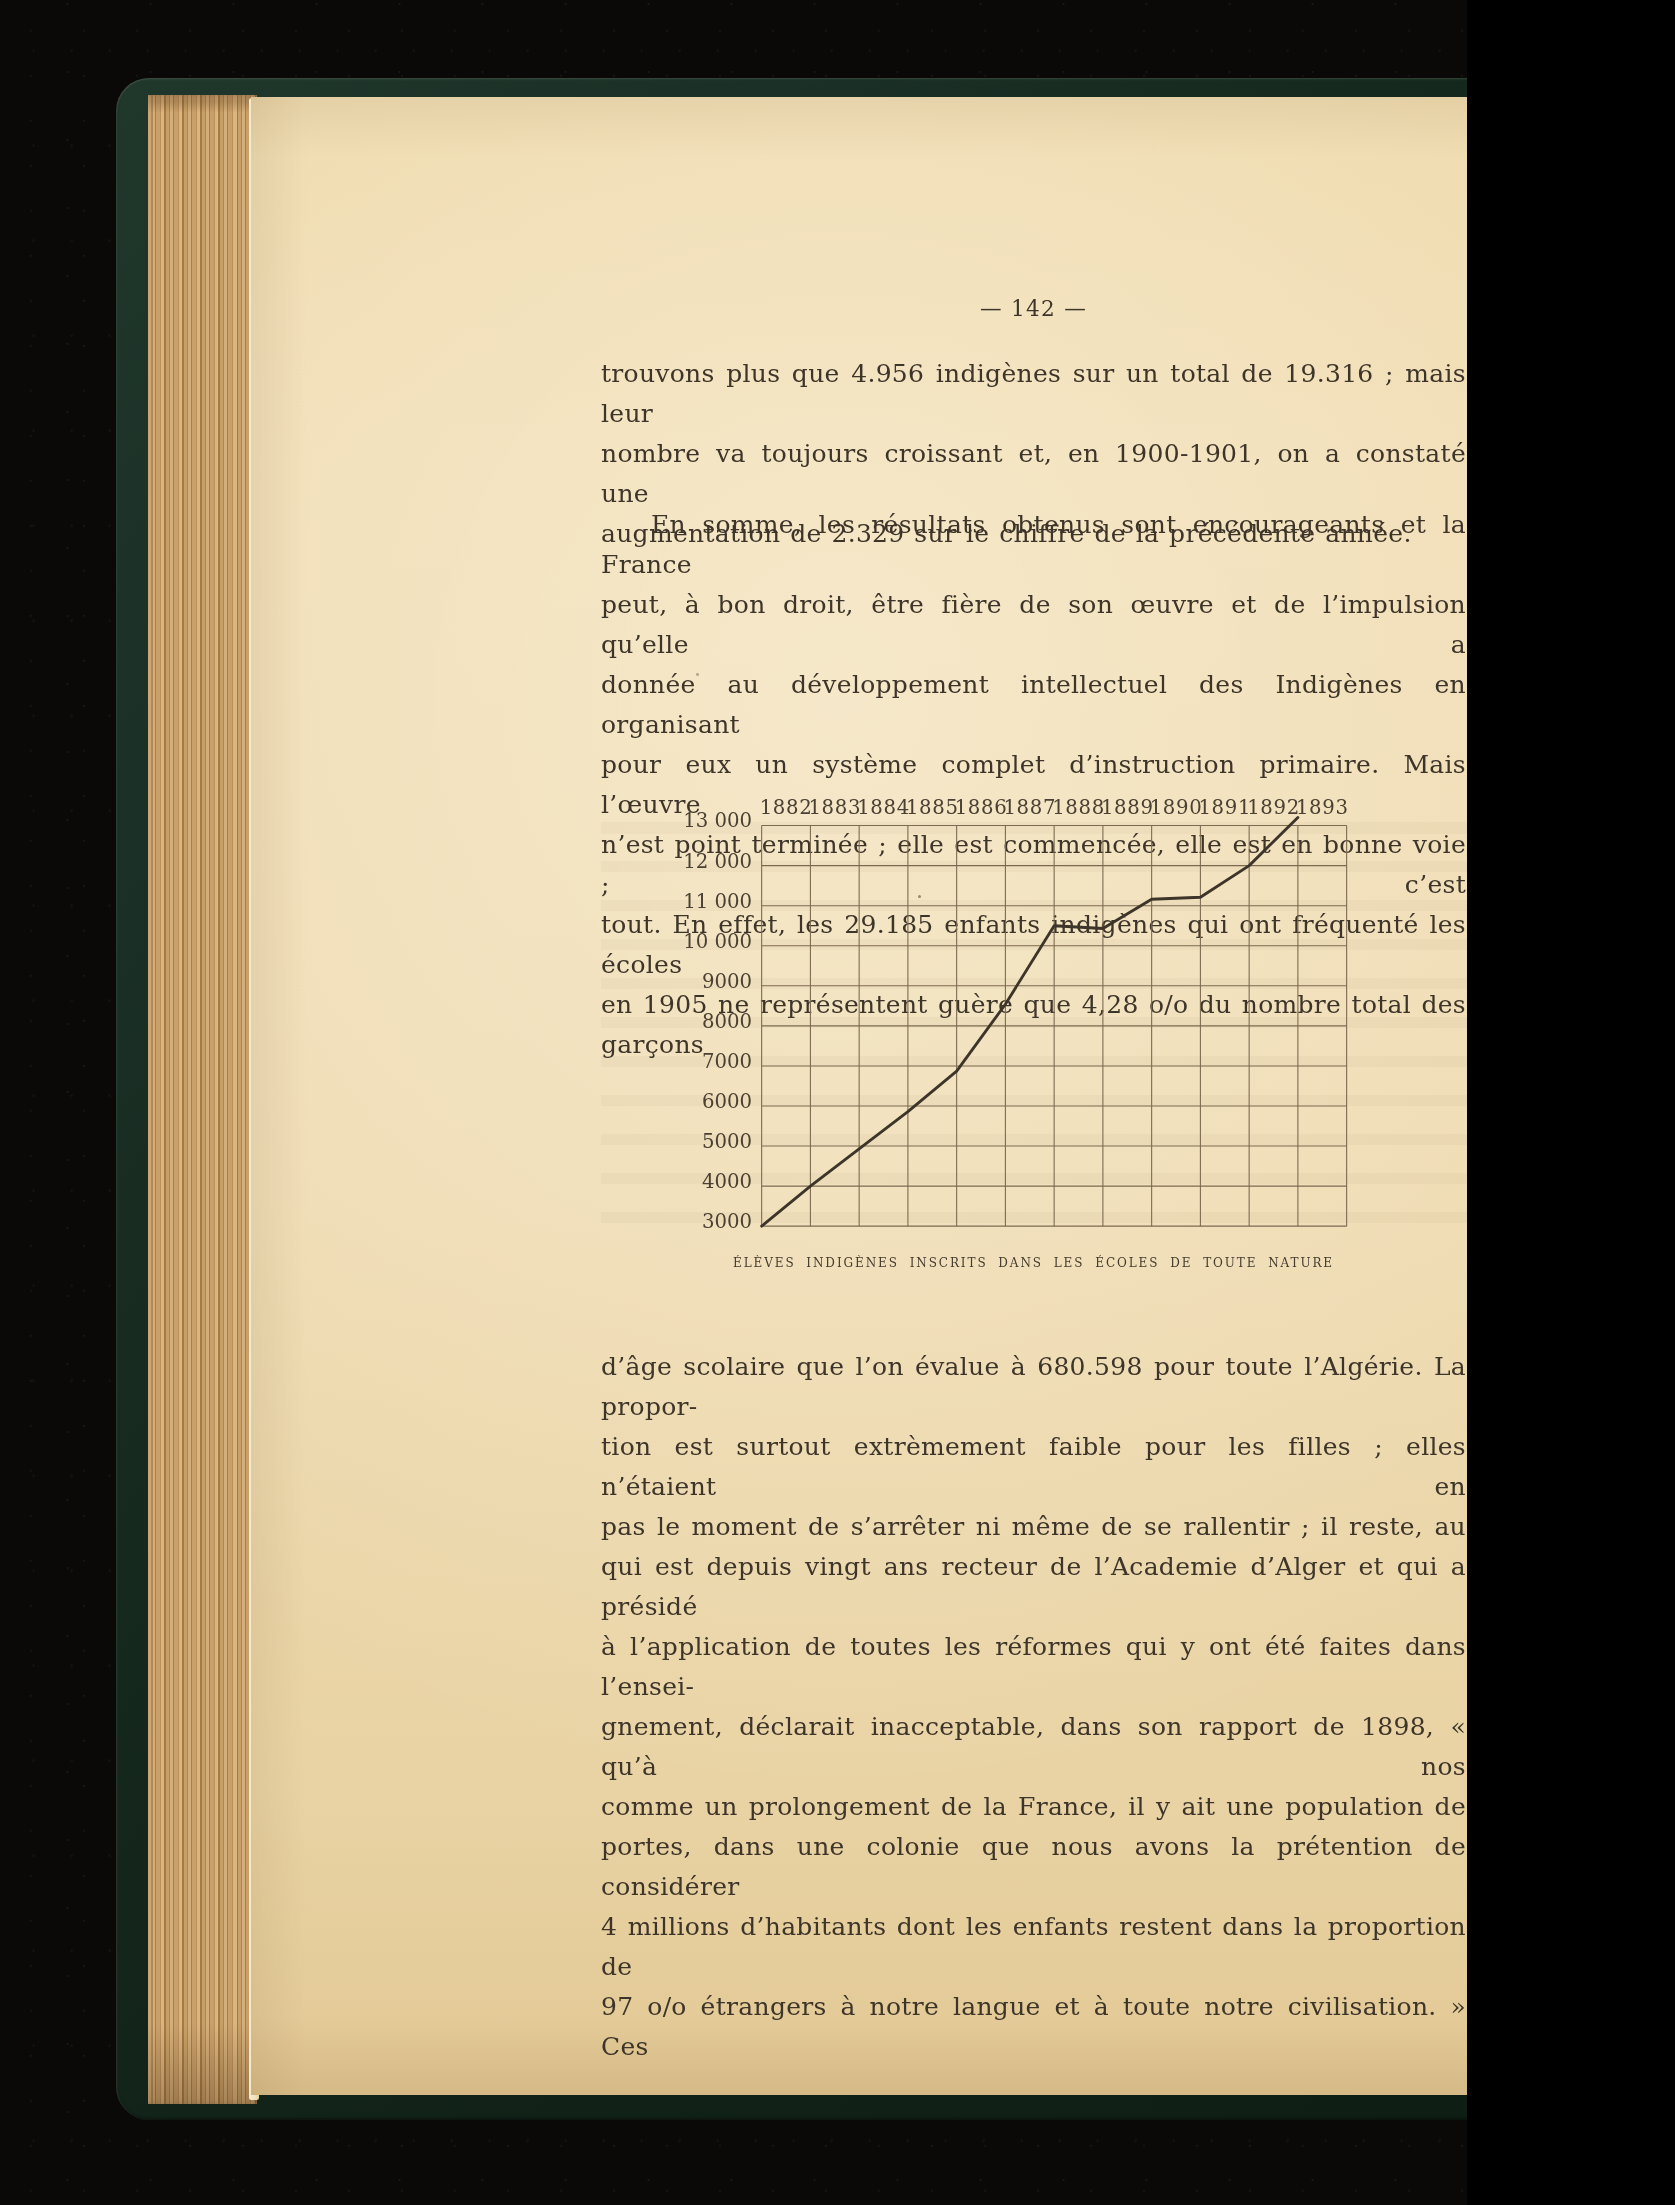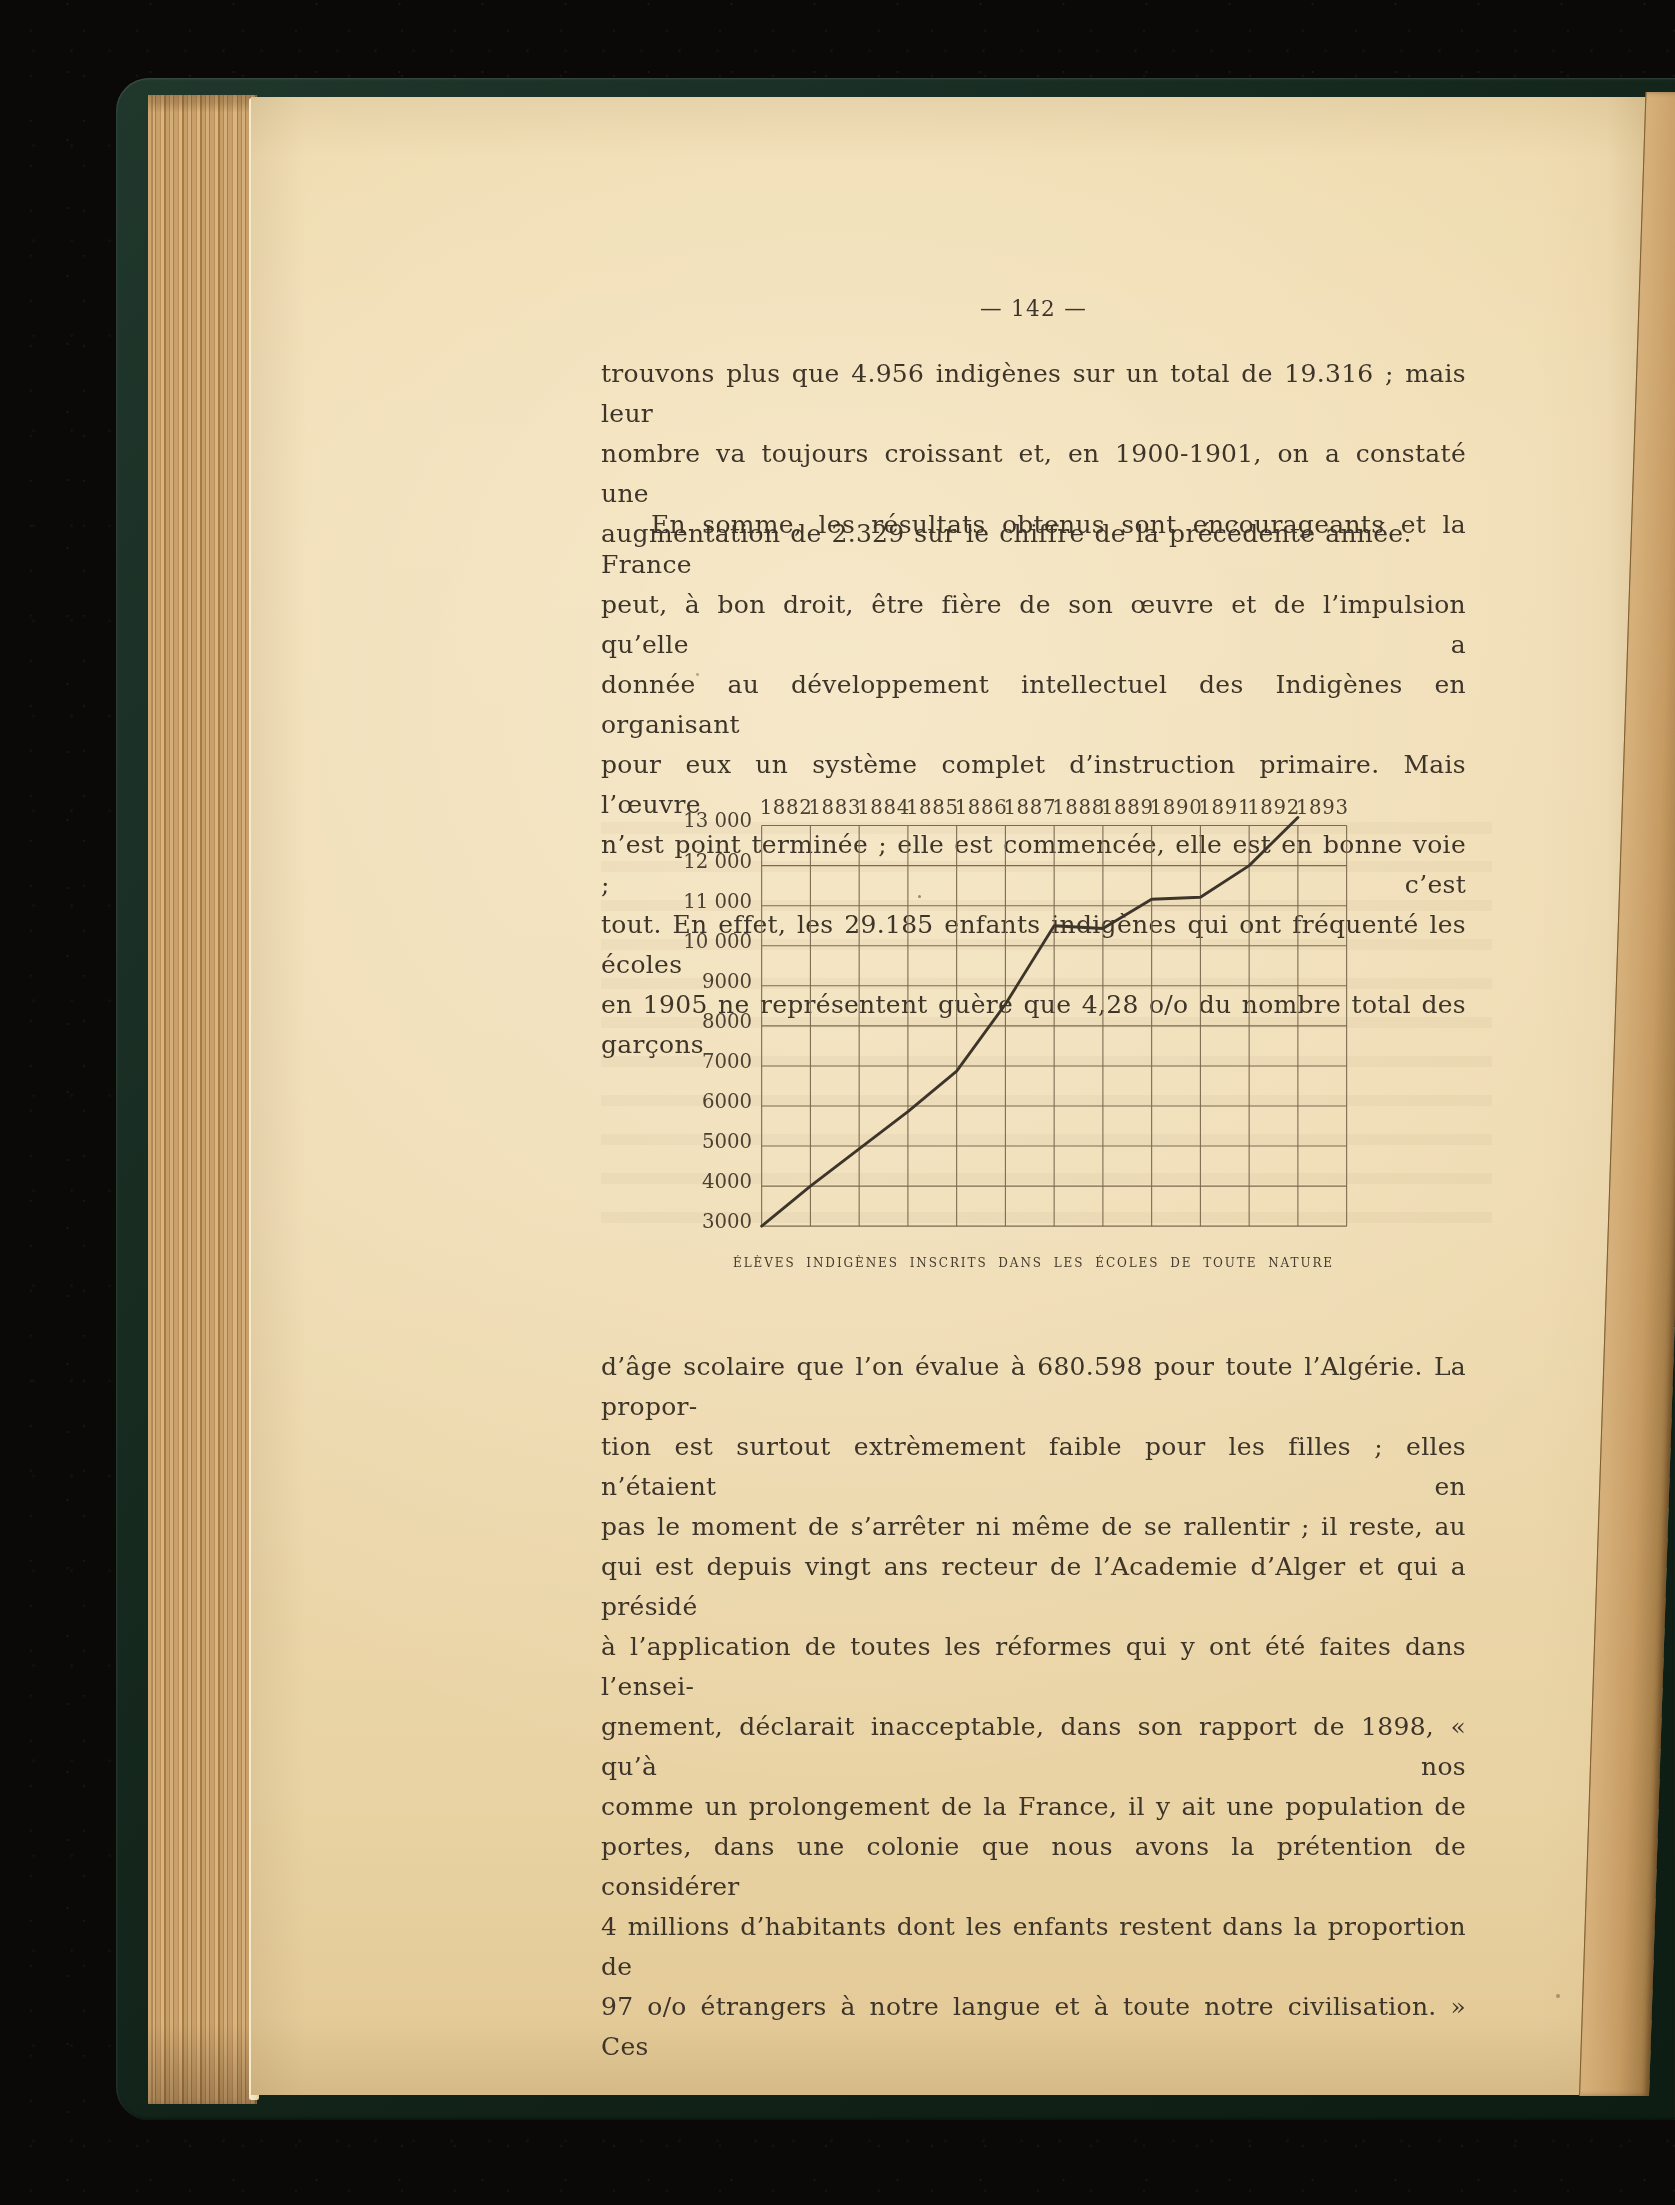--- a/index.html
+++ b/index.html
@@ -1,17 +1,17 @@
 <!DOCTYPE html>
 <html style="--backdrop: #0b0907; --cover-green: #1a2f25; --page-cream: #eedaae; --page-edge-tan: #c69c63; --ink: #3e352a; --grid-line: #7b6a50; --data-line: #3d342a;font-size:10.2px"><head>
 <meta charset="utf-8">
 <style>
   html,body{margin:0;padding:0;background:#000;}
   .photo{
-    position:relative;width:1675px;height:2205px;overflow:hidden;
+    position:relative;width:1467px;height:2205px;overflow:hidden;
     background:var(--backdrop,#0b0907);
     font-family:"DejaVu Serif","Liberation Serif",serif;
   }
   .dust{
     position:absolute;inset:0;
     background-image:
       radial-gradient(circle, rgba(255,255,255,.11) 0.6px, transparent 1.1px),
       radial-gradient(circle, rgba(255,255,255,.07) 0.6px, transparent 1.3px),
       radial-gradient(circle, rgba(210,200,190,.05) 0.9px, transparent 1.7px);
     background-size:53px 45px,83px 68px,38px 95px;

